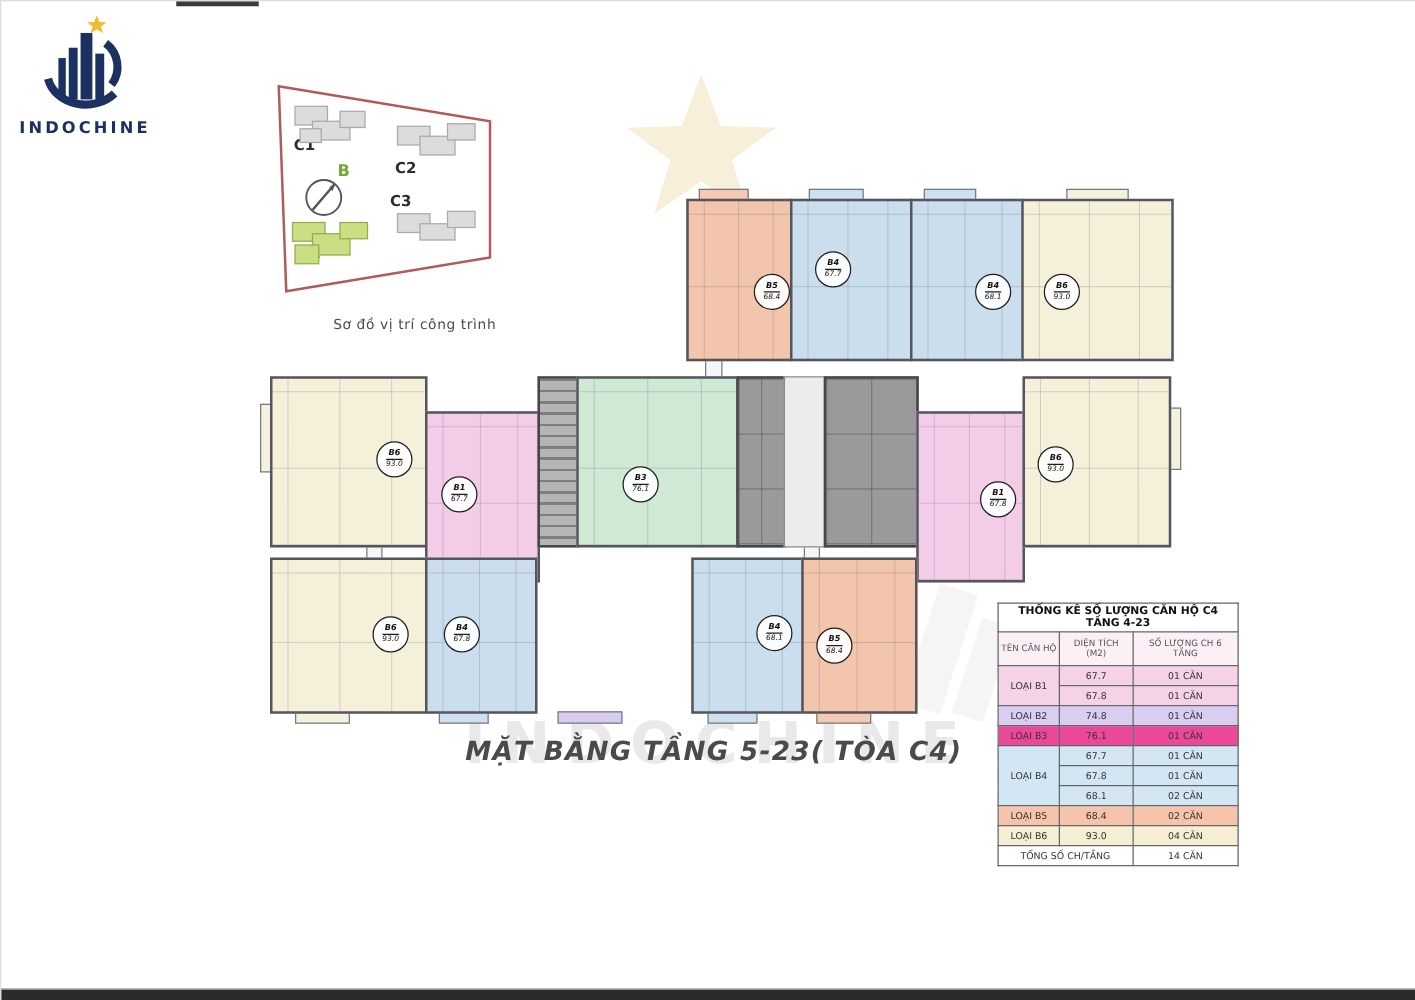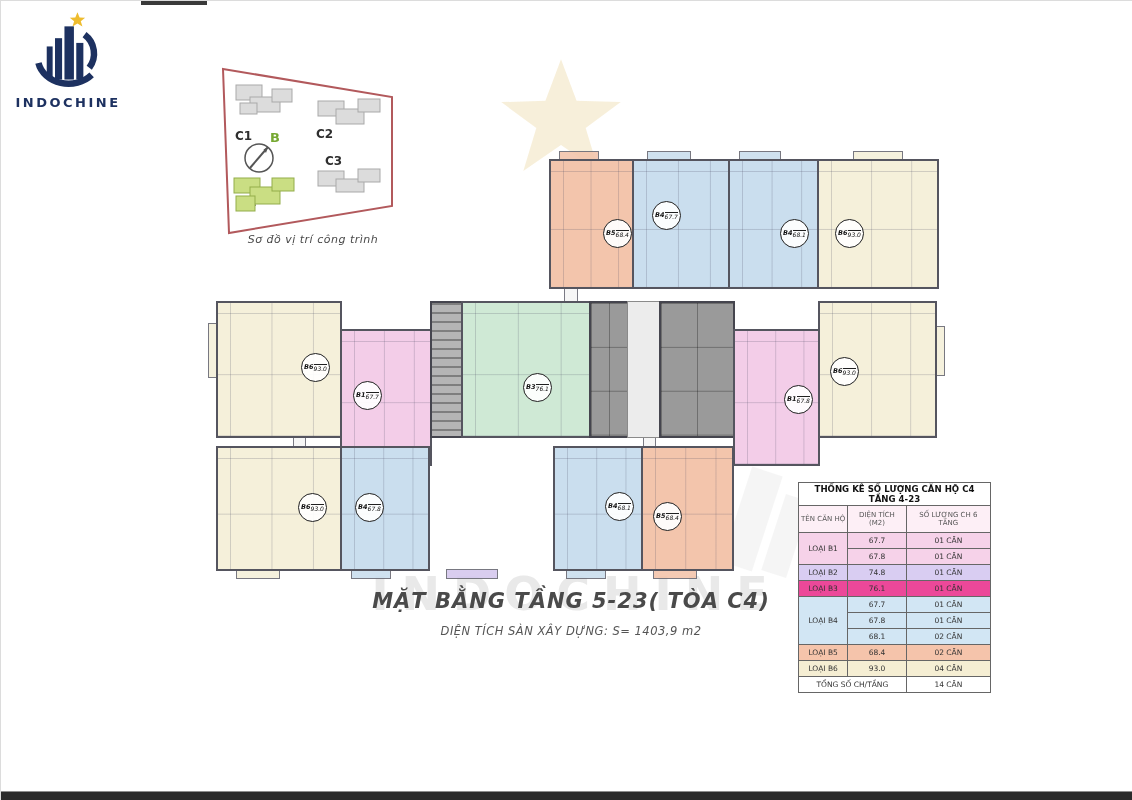--- a/index.html
+++ b/index.html
@@ -12,21 +12,21 @@
   .top-artifact{left:140px;top:0;width:66px;height:4px;background:#3a3a3a;}
   .bottom-bar{left:0;right:0;bottom:0;height:8px;background:#2b2b2b;border-top:1px solid #8d8d8d;}
 
   
   .brand{left:12px;top:10px;width:110px;text-align:center;}
   .brand-text{font-size:13px;font-weight:bold;letter-spacing:2.5px;color:#1d3160;margin-top:2px;}
 
   
   .sitemap-label{font-size:12px;font-weight:bold;color:#2e2e2e;}
   .compass-label{font-size:13px;font-weight:bold;color:#76a832;}
-  .diagram-caption{left:228px;top:232px;width:168px;text-align:center;font-size:11px;color:#4a4a4a;letter-spacing:0.5px;font-style:italic;}
+  .diagram-caption{left:228px;top:252px;width:168px;text-align:right;font-size:11px;color:#4a4a4a;letter-spacing:0.5px;}
 
   
   .wm-text{left:340px;top:566px;width:470px;text-align:center;font-size:46px;font-weight:bold;
            color:#e9e9e9;letter-spacing:13px;z-index:0;white-space:nowrap;}
   .wm-shape{background:#efefef;opacity:.65;z-index:0;}
 
   
   .unit{position:absolute;box-sizing:border-box;border:2px solid #55555f;z-index:2;
         background-image:
           linear-gradient(90deg, rgba(75,75,100,.22) 0 1px, transparent 1px),
@@ -38,21 +38,21 @@
   .core{position:absolute;box-sizing:border-box;border:2px solid #45454e;background-color:#9a9a9a;z-index:2;
         background-image:linear-gradient(rgba(0,0,0,.28) 1px, transparent 1px),
                          linear-gradient(90deg, rgba(0,0,0,.28) 1px, transparent 1px);
         background-size:100% 33%,50% 100%;}
   .stair{position:absolute;box-sizing:border-box;border:2px solid #45454e;background-color:#b5b5b5;z-index:2;
         background-image:repeating-linear-gradient(180deg, rgba(0,0,0,.3) 0 2px, transparent 2px 9px);}
   .lobby{position:absolute;box-sizing:border-box;border:1.5px solid #8a8a8a;background:#ececec;z-index:2;}
   .conn{position:absolute;box-sizing:border-box;border:1.5px solid #7a7a84;background:#f6f6f6;z-index:1;}
   .balc{position:absolute;box-sizing:border-box;border:1.5px solid #6a6a74;z-index:1;opacity:.9;}
   .badge{position:absolute;width:27px;height:27px;border:1.5px solid #1f1f1f;border-radius:50%;
-         background:rgba(255,255,255,.92);display:flex;align-items:center;
+         background:rgba(255,255,255,.92);display:flex;flex-direction:column;align-items:center;
          justify-content:center;font-size:6.5px;font-weight:bold;color:#111;line-height:1.05;z-index:4;}
   .badge .ar{border-top:1px solid #1f1f1f;padding-top:1px;margin-top:1px;font-weight:normal;font-size:6px;}
 
   
   .plan-title{left:330px;top:588px;width:480px;text-align:center;font-size:21px;font-style:italic;
               font-weight:600;color:#4a4a4a;letter-spacing:1px;z-index:2;}
   .plan-subtitle{left:330px;top:623px;width:480px;text-align:center;font-size:11.5px;font-style:italic;
               color:#555;letter-spacing:.5px;z-index:2;}
 
   
@@ -117,23 +117,23 @@
       <rect x="66" y="122" width="22" height="13"></rect>
         <rect x="30" y="140" width="19" height="15"></rect>
     </g>
 
     <g>
       <circle cx="53" cy="102" r="14" fill="rgba(255,255,255,.5)" stroke="#555" stroke-width="1.5"></circle>
       <line x1="44" y1="112" x2="62" y2="91" stroke="#555" stroke-width="2"></line>
       <polygon points="62,91 57.5,93.5 60,97" fill="#555"></polygon>
     </g>
   </svg>
-  <span class="abs sitemap-label" style="left:234px;top:108px;margin-top:20px;">C1</span>
+  <span class="abs sitemap-label" style="left:234px;top:108px;">C1</span>
   <span class="abs sitemap-label" style="left:315px;top:126px;">C2</span>
-  <span class="abs sitemap-label" style="left:324px;top:153px;">C3</span>
+  <span class="abs sitemap-label" style="left:311px;top:153px;">C3</span>
   <span class="abs sitemap-label" style="left:238px;top:159px;margin-top:37px;">C4</span>
   <span class="abs compass-label" style="left:269px;top:129px;">B</span>
   <div class="abs diagram-caption">Sơ đồ vị trí công trình</div>
 
   <svg class="abs" style="left:495px;top:58px;z-index:0;opacity:.8;" width="130" height="120" viewBox="0 0 100 92">
     <polygon points="50,0 62,32 96,33 69,53 79,86 50,66 21,86 31,53 4,33 38,32" fill="#f6ecd2"></polygon>
   </svg>
   <div class="abs wm-shape" style="left:735px;top:468px;width:32px;height:100px;transform:rotate(18deg);"></div>
   <div class="abs wm-shape" style="left:772px;top:495px;width:26px;height:80px;transform:rotate(18deg);"></div>
   <div class="abs wm-text">INDOCHINE</div>
@@ -186,21 +186,21 @@
       </span>
   </div>
   <div class="unit c-b1" style="left:339px;top:300px;width:92px;height:137px;">
     <span class="badge" style="left:11px;top:50px;">
         <i>B1</i>
         <i class="ar">67.7</i>
       </span>
   </div>
   <div class="stair" style="left:429px;top:300px;width:33px;height:137px;"></div>
   <div class="unit c-b3" style="left:460px;top:300px;width:130px;height:137px;">
-    <span class="badge" style="left:60px;top:70px;">
+    <span class="badge" style="left:35px;top:70px;">
         <i>B3</i>
         <i class="ar">76.1</i>
       </span>
   </div>
   <div class="core" style="left:588px;top:300px;width:40px;height:137px;"></div>
   <div class="lobby" style="left:626px;top:300px;width:34px;height:137px;"></div>
   <div class="core" style="left:658px;top:300px;width:76px;height:137px;"></div>
   <div class="unit c-b1" style="left:732px;top:300px;width:87px;height:137px;">
     <span class="badge" style="left:49px;top:54px;">
         <i>B1</i>
@@ -233,21 +233,20 @@
       </span>
   </div>
   <div class="unit c-b5" style="left:640px;top:445px;width:93px;height:125px;">
     <span class="badge" style="left:10px;top:54px;">
         <i>B5</i>
         <i class="ar">68.4</i>
       </span>
   </div>
 
   <div class="abs plan-title">MẶT BẰNG TẦNG 5-23( TÒA C4)</div>
-  <div class="abs plan-subtitle">DIỆN TÍCH SÀN XÂY DỰNG: S= 1403,9 m2</div>
 
   <table class="stats">
     <tbody>
         <tr>
           <td colspan="3" class="ttl">THỐNG KÊ SỐ LƯỢNG CĂN HỘ C4 TẦNG 4-23</td>
         </tr>
     <tr>
       <td class="hdr">TÊN CĂN HỘ</td>
       <td class="hdr">DIỆN TÍCH (M2)</td>
       <td class="hdr">SỐ LƯỢNG CH 6 TẦNG</td>

